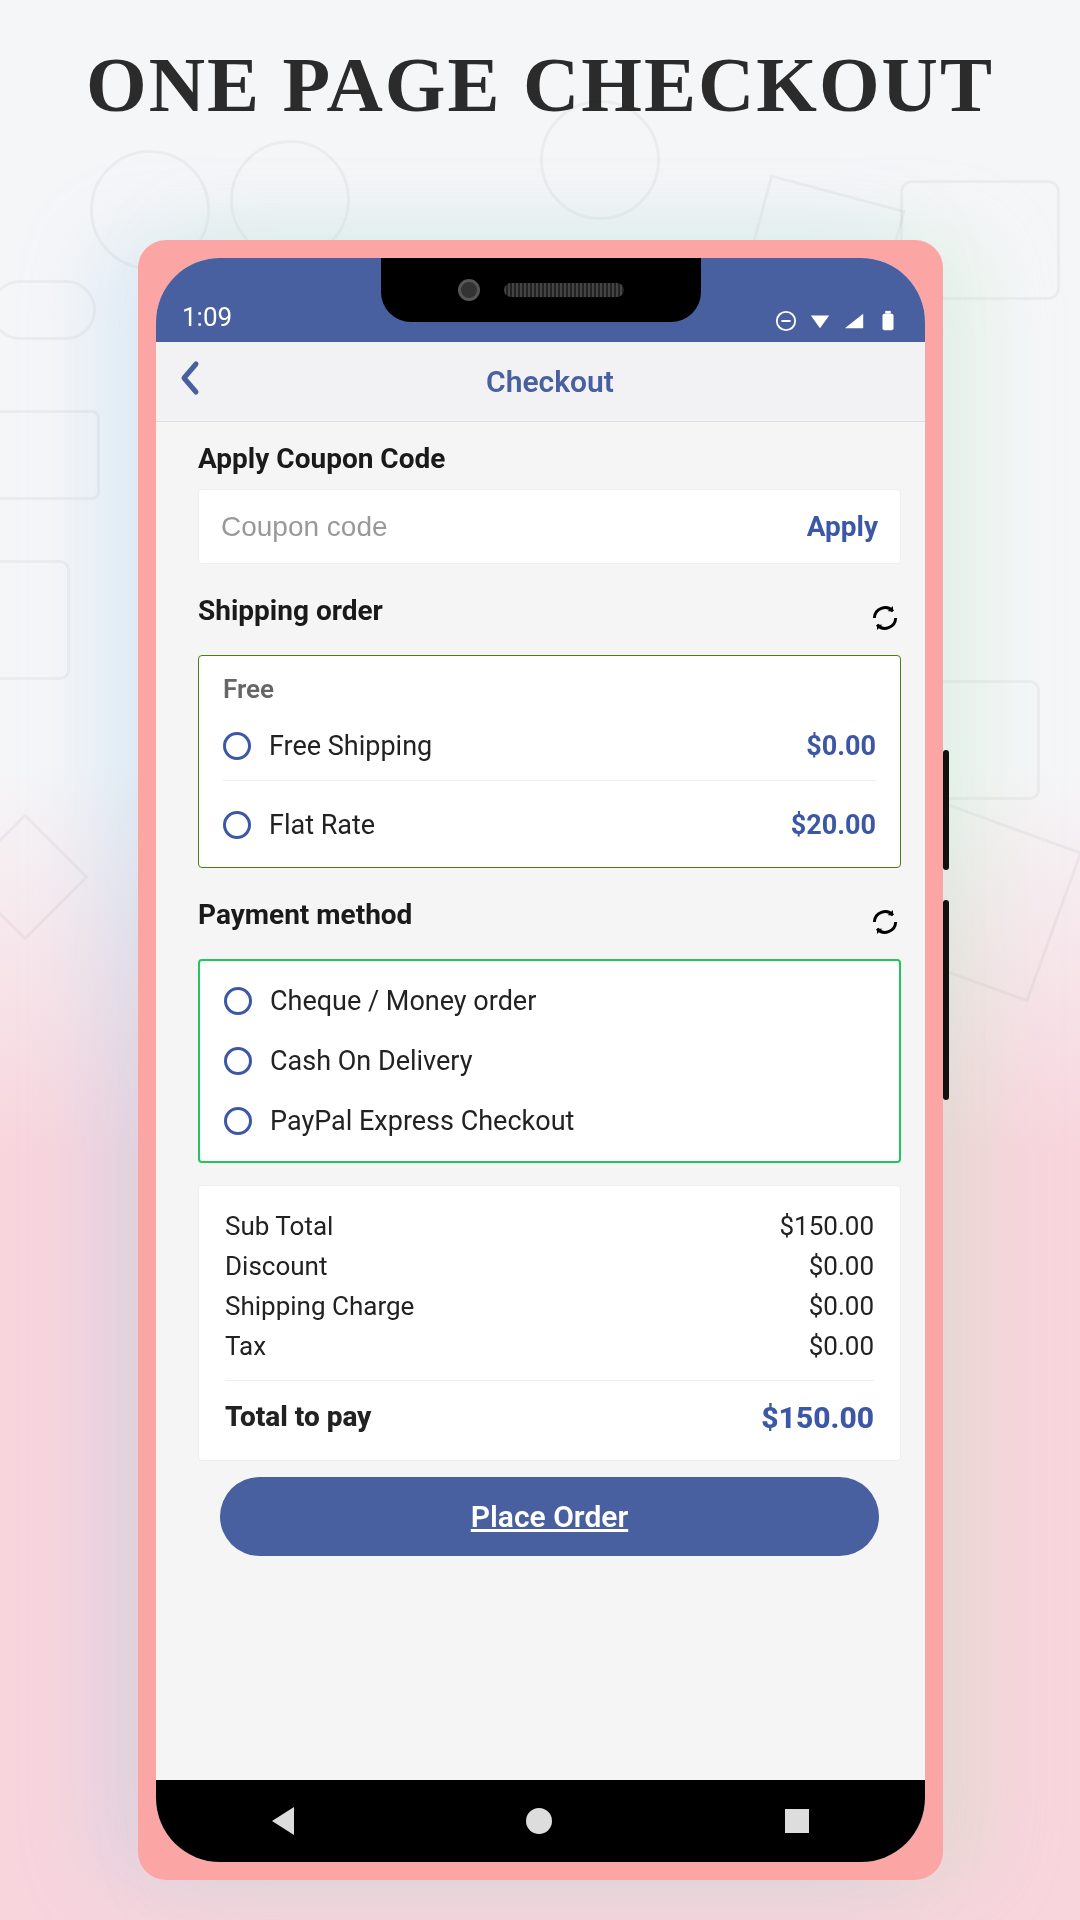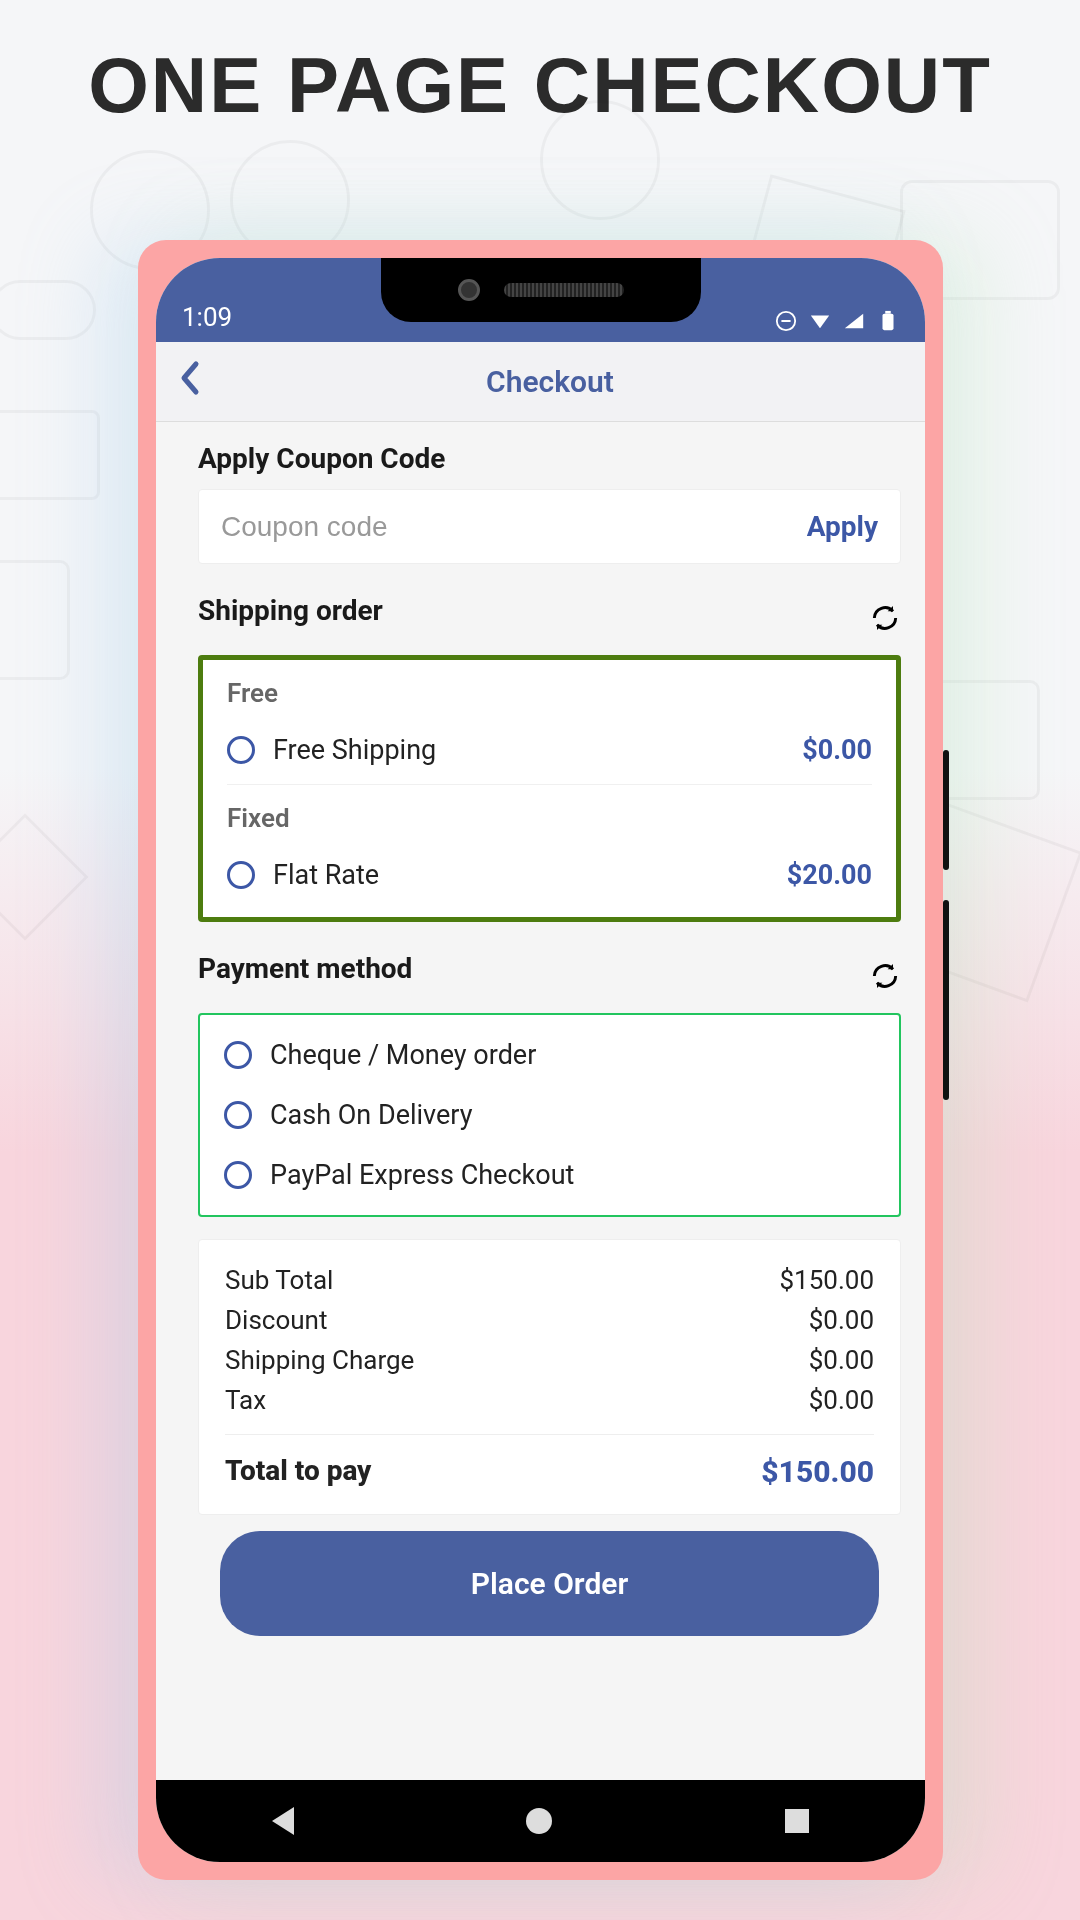--- a/index.html
+++ b/index.html
@@ -27,21 +27,21 @@
 .bg-tri { width:90px; height:90px; top:832px; left:-20px; transform:rotate(45deg);}
 .bg-dots { top:280px; left:-10px; width:106px; height:60px; border-radius:30px;}
 
 .promo-title {
   text-align: center;
   font-size: 78px;
   font-weight: 900;
   letter-spacing: 2px;
   color: #2b2b2b;
   padding-top: 40px;
-  font-family: Liberation Sans, sans-serif;
+  font-family: Liberation Serif, serif;
 }
 
 .phone {
   position: absolute;
   top: 240px;
   left: 138px;
   width: 805px;
   height: 1640px;
   background: #fca5a5;
   border-radius: 28px;
@@ -162,21 +162,21 @@
 .sec-header {
   display:flex;
   justify-content: space-between;
   align-items:center;
   padding: 2px 0 14px;
 }
 .refresh-ic {
   width:32px; height:32px;
 }
 
-.ship-card { background:#fff; border:5px solid #4d7c0f; border-radius:4px; padding:18px 24px 8px; }
+.ship-card { background:#fff; border:1px solid #4d7c0f; border-radius:4px; padding:18px 24px 8px; }
 .group-label { font-size: 26px; color:#666; font-weight:600; margin-bottom:16px; }
 .radio-row {
   display:flex;
   align-items:center;
   padding: 10px 0 18px;
   border-bottom: 1px solid #f0f0f0;
 }
 .radio-row:last-child, .pay-row:last-child { border-bottom:none; }
 .radio {
   width:28px; height:28px;
@@ -197,23 +197,24 @@
 .tot-divider { height:1px; background:#eee; margin:14px -0px; }
 .tot-total .l { font-weight:800; font-size:28px; }
 .tot-total .v { font-weight:800; font-size:30px; color:#3c57a6; }
 
 .place-order {
   margin: 16px 22px 0;
   background:#4960a0;
   color:#fff;
   border-radius: 40px;
   text-align:center;
-  padding: 35px 0;
+  padding: 22px 0;
   font-size: 30px;
   font-weight:600;
+  text-decoration:underline;
 }
 
 
 .nav-bar {
   position:absolute;
   bottom:0; left:0; right:0;
   height:82px;
   background:#000;
   display:flex;
   justify-content:space-around;
@@ -302,21 +303,20 @@
             </svg>
         </div>
         <div class="ship-card">
           <div class="group-label">Free</div>
           <div class="radio-row">
             <span class="radio"></span>
             <span class="radio-label">Free Shipping</span>
             <span class="radio-price">$0.00</span>
           </div>
           <div class="group-sep"></div>
-          <div class="group-label">Fixed</div>
           <div class="radio-row">
             <span class="radio"></span>
             <span class="radio-label">Flat Rate</span>
             <span class="radio-price">$20.00</span>
           </div>
         </div>
       </div>
 
       <div class="section">
         <div class="sec-header">

